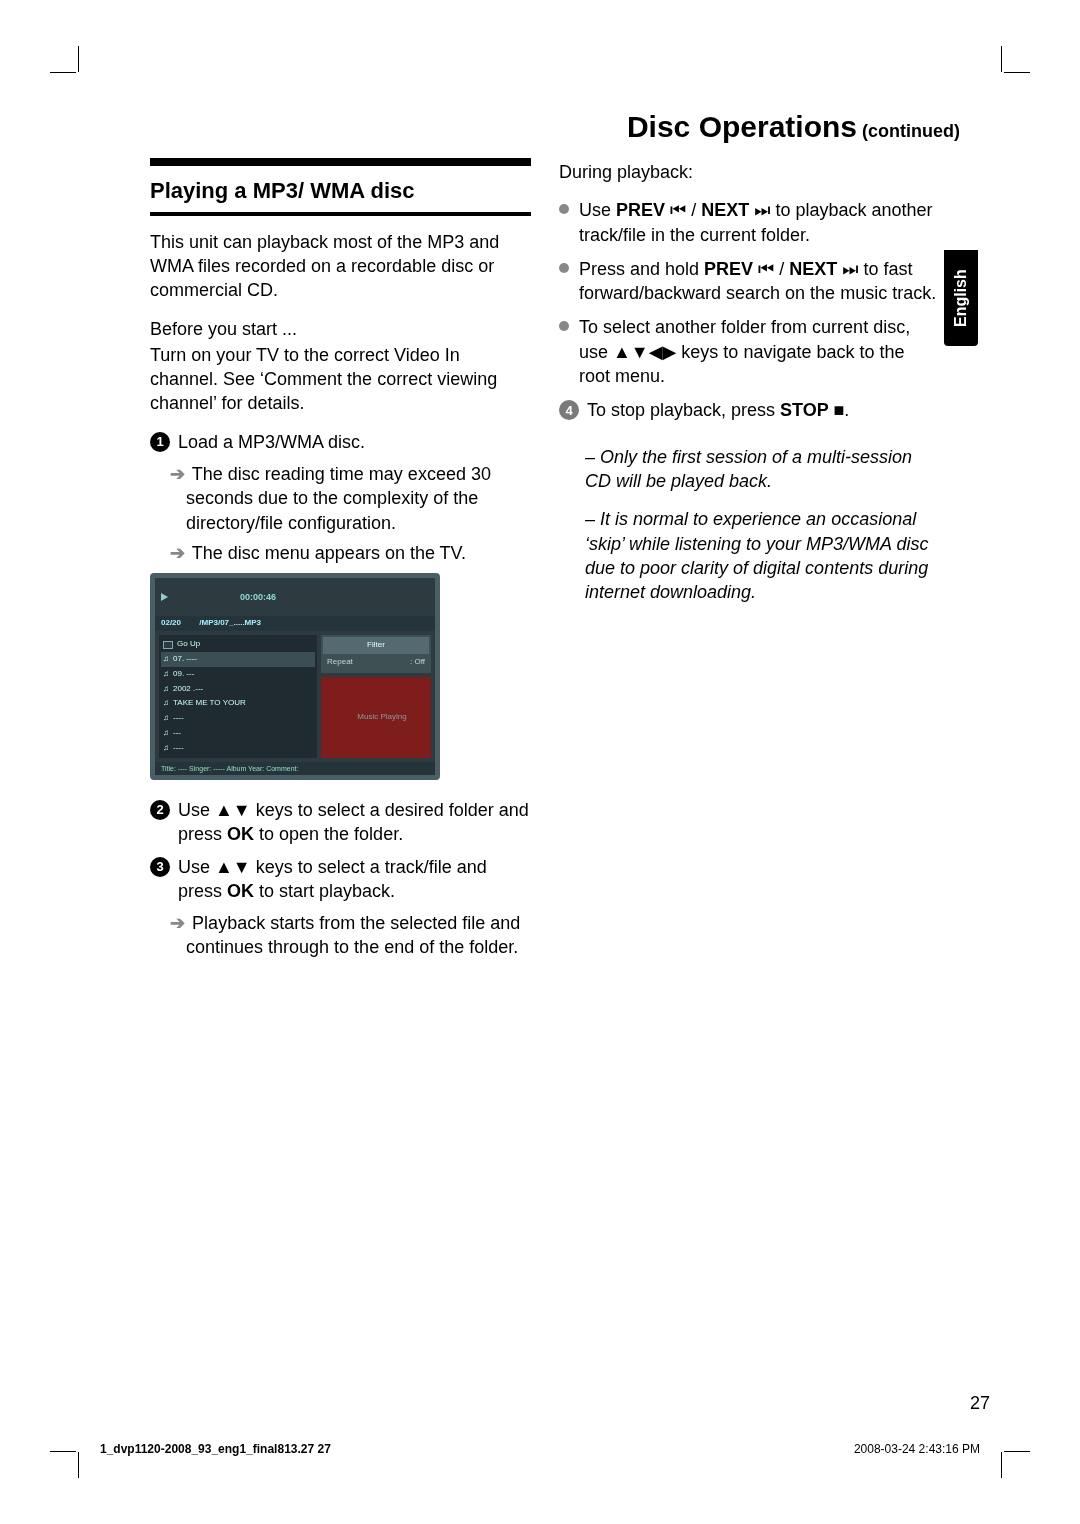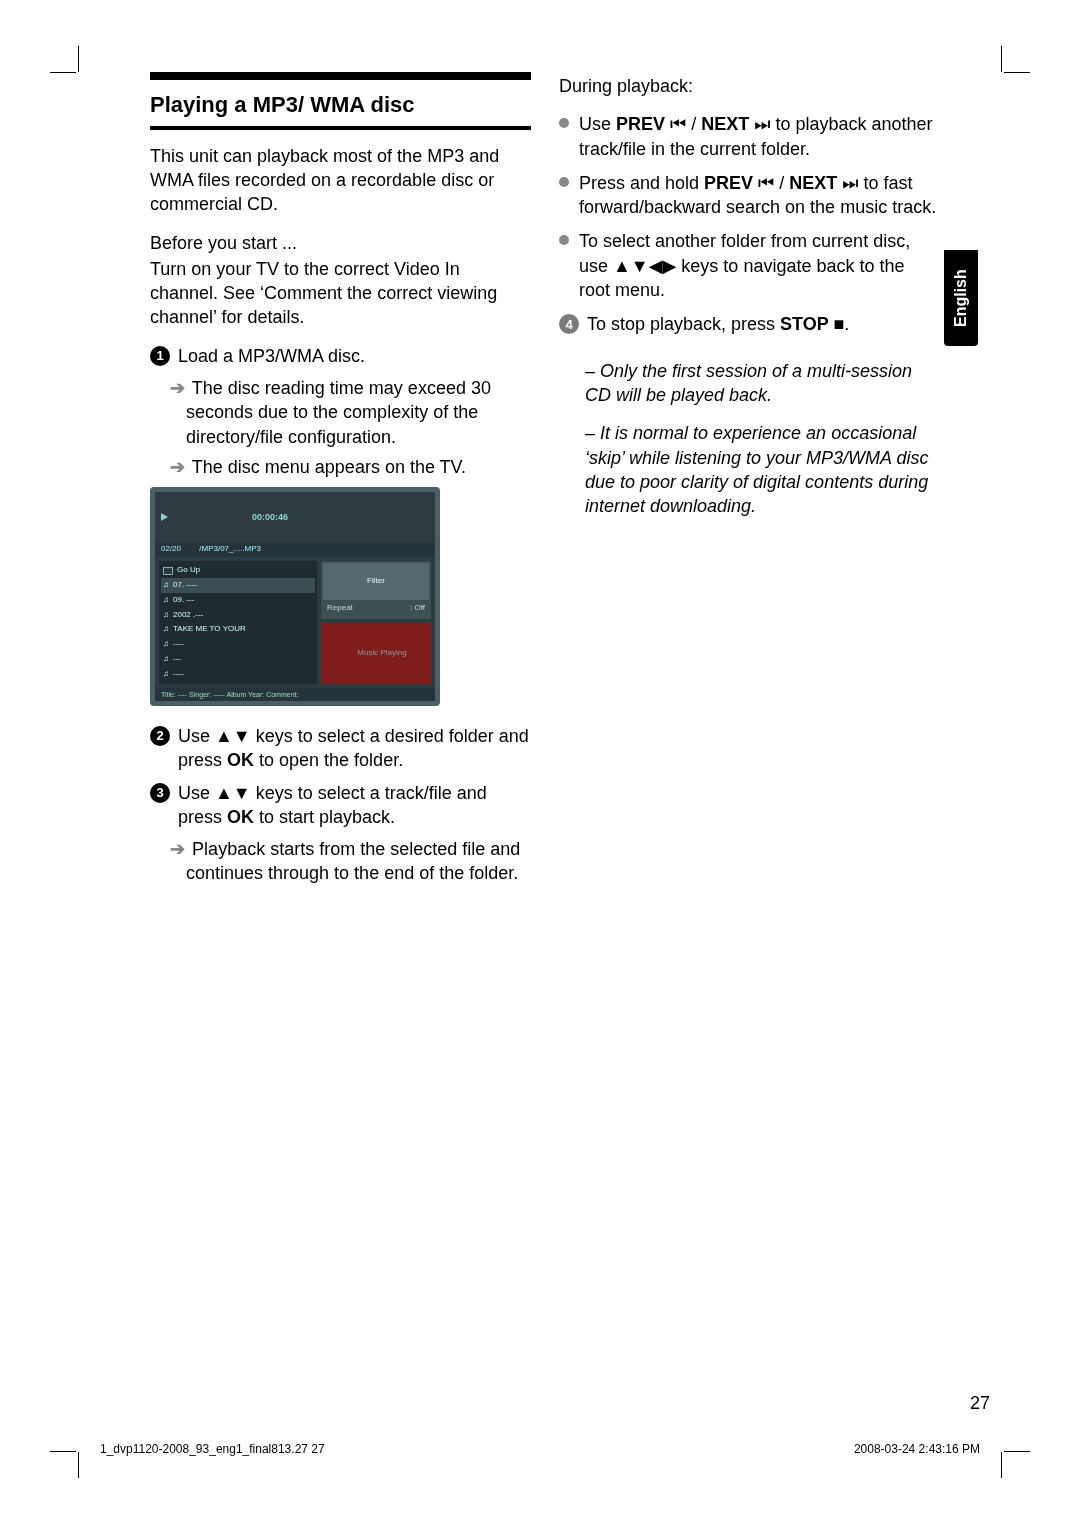--- a/index.html
+++ b/index.html
@@ -79,71 +79,75 @@
     right: 90px;
     bottom: 110px;
     font-size: 18px;
   }
   .footer-left {
     position: absolute;
     left: 100px;
     bottom: 68px;
     font-size: 12px;
     color: #000;
+    font-weight: bold;
   }
   .footer-right {
     position: absolute;
     right: 100px;
     bottom: 68px;
     font-size: 12px;
     color: #000;
   }
   
   .tv {
     width: 290px;
     background: #2d3a3f;
     border: 5px solid #4a5e66;
     border-radius: 4px;
     margin: 8px 0 18px 0;
     font-size: 9px;
     color: #c7d4d8;
   }
-  .tv-top { display:flex; align-items:center; padding:19px 6px; gap:14px; }
+  .tv-top { display:flex; align-items:center; padding:13px 6px; gap:2px; }
   .tv-play { width:0;height:0;border-left:7px solid #9cc; border-top:4px solid transparent; border-bottom:4px solid transparent;}
   .tv-time { color:#8fd8d4; font-weight:bold; font-size:9px; margin-left:70px;}
-  .tv-path { background:#24343a; padding:2px 6px; color:#aef; font-size:8px;}
+  .tv-path { background:#24343a; padding:2px 6px; color:#aef; font-size:8px;font-weight:bold;}
   .tv-body { display:flex; padding:4px; gap:4px;}
   .tv-list { flex:1.4; background:#1f2b30; padding:2px;}
   .tv-row { display:flex; align-items:center; gap:4px; padding:2px 2px; font-size:8px; color:#cfe;}
   .tv-row.sel { background:#3b4e54; }
   .tv-icon-up { width:10px;height:8px;border:1px solid #8aa; background:#2b3b40;}
   .tv-note { font-family: sans-serif; }
   .tv-side { flex:1; display:flex; flex-direction:column; gap:4px;}
   .tv-filter { background:#3f5055; padding:2px; }
-  .tv-filter-h { background:#546a70; text-align:center; padding:13px; color:#dff; font-size:8px;}
+  .tv-filter-h { background:#546a70; text-align:center; padding:3px; color:#dff; font-size:8px;}
   .tv-filter-b { padding:3px 4px; font-size:8px; display:flex; justify-content:space-between;}
   .tv-mp { background:#7f1d1d; flex:1; display:flex; align-items:center; justify-content:center; color:#889a9e; font-size:8px;padding-left:12px;}
   .tv-bottom { background:#24343a; padding:2px 6px; font-size:7px; color:#9db;}
   .icon-sym { font-family: 'Segoe UI Symbol','Arial Unicode MS',sans-serif; }
   b { font-weight:bold; }
 </style>
 </head>
 <body>
 
 <div class="cm h" style="top:72px; left:50px;"></div>
 <div class="cm v" style="top:46px; left:78px;"></div>
 <div class="cm h" style="top:72px; right:50px;"></div>
 <div class="cm v" style="top:46px; right:78px;"></div>
 <div class="cm h" style="bottom:72px; left:50px;"></div>
 <div class="cm v" style="bottom:46px; left:78px;"></div>
 <div class="cm h" style="bottom:72px; right:50px;"></div>
 <div class="cm v" style="bottom:46px; right:78px;"></div>
 
 <div class="page">
 
+  <div class="page-title">
+    <span>Disc Operations</span><span class="cont"> (continued)</span>
+  </div>
 
   <div class="language-tab">English</div>
 
   <div class="columns">
 
     <div class="col">
       <div class="thick-rule"></div>
       <div class="section-title">Playing a MP3/ WMA disc</div>
       <div class="thick-rule-small"></div>
 

